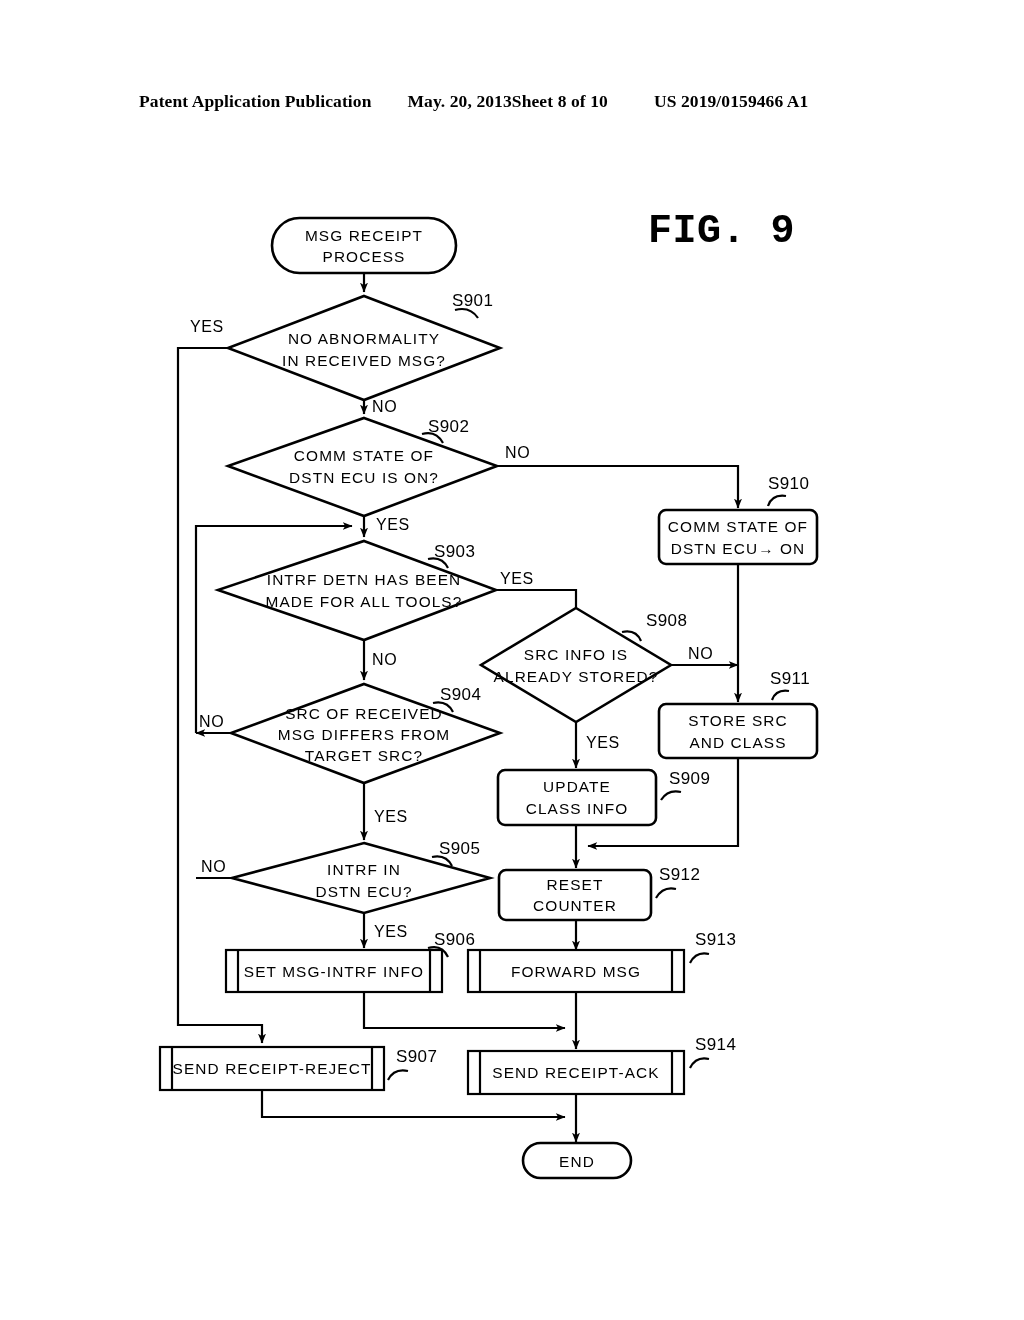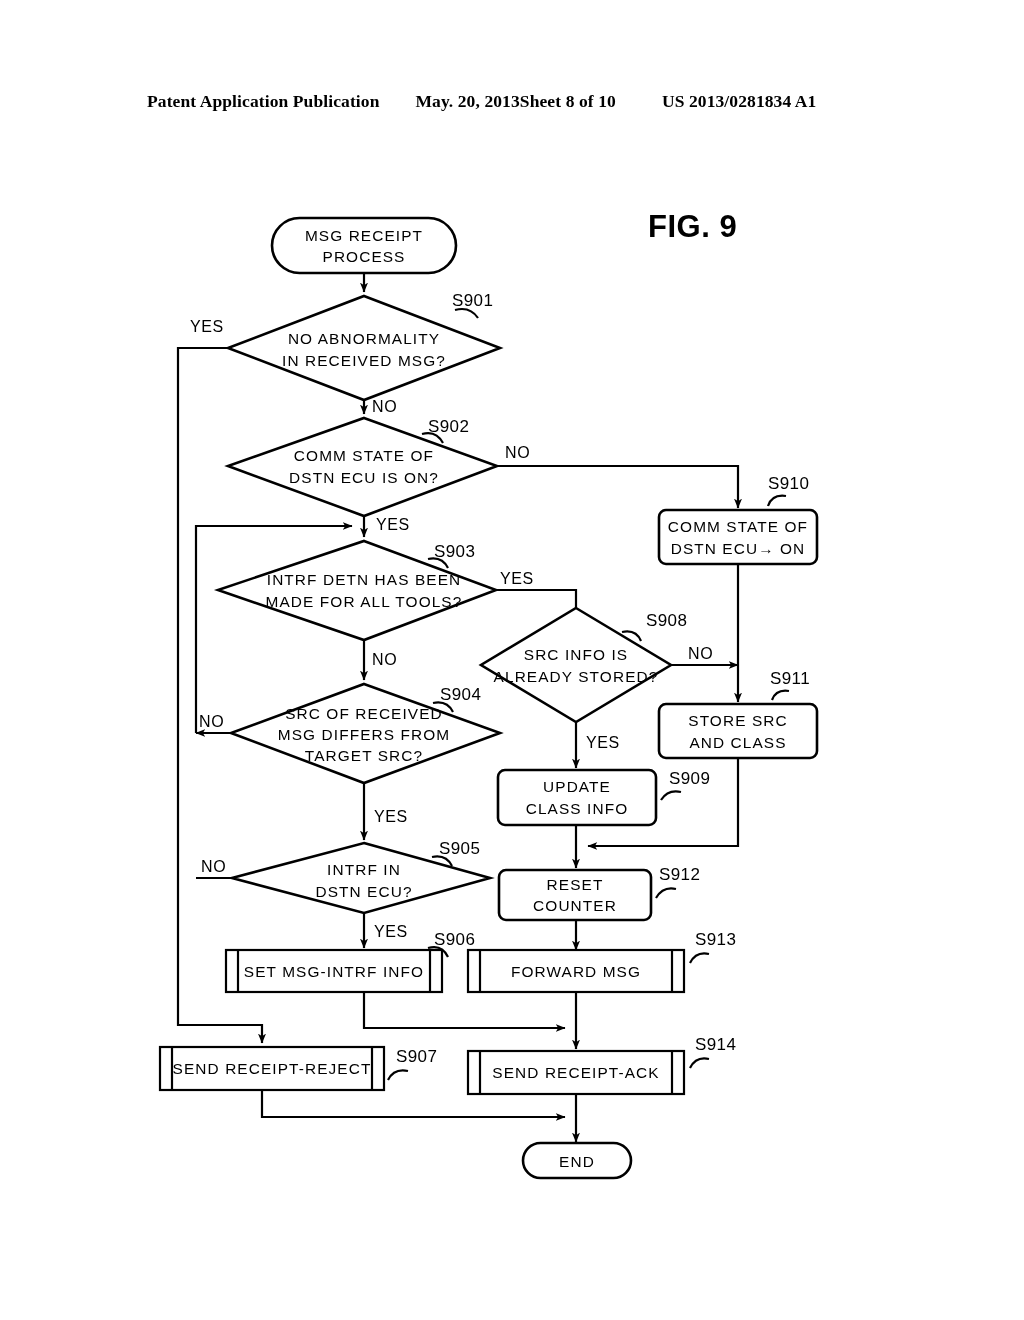--- a/index.html
+++ b/index.html
@@ -2,33 +2,33 @@
 <html><head>
 <meta charset="utf-8">
 <style>
   html,body{margin:0;padding:0;background:#ffffff;}
   body{width:1024px;height:1320px;position:relative;overflow:hidden;
        font-family:"Liberation Sans",sans-serif;color:#000;}
 
   #page{position:absolute;inset:0;background:#fff;}
 
   
-  .header{position:absolute;top:86px;left:16px;width:1004px;height:30px;
+  .header{position:absolute;top:86px;left:8px;width:1004px;height:30px;
           display:flex;align-items:center;}
   .header span{font-family:"Liberation Serif",serif;font-weight:bold;
                font-size:17.5px;letter-spacing:.1px;white-space:nowrap;}
   .h-pub{margin-left:131px;}
   .h-date{margin-left:36px;}
   .h-sheet{}
   .h-num{margin-left:46px;}
 
   
   .figlabel{position:absolute;left:648px;top:209px;
-            font-family:Liberation Sans, sans-serif;font-weight:bold;
-            font-size:31px;letter-spacing:.5px;}
+            font-family:Liberation Mono, monospace;font-weight:bold;
+            font-size:40px;letter-spacing:.5px;}
 
   
   #chart{position:absolute;left:0;top:0;width:1024px;height:1320px;}
   #chart text{font-family:"Liberation Sans",sans-serif;fill:#000;}
   .nodetext{font-size:15.4px;letter-spacing:1.1px;text-anchor:middle;}
   .steplabel{font-size:17px;letter-spacing:.4px;text-anchor:start;}
   .branchlabel{font-size:16px;letter-spacing:.6px;}
   .shape{fill:#fff;stroke:#000;stroke-width:2.6;}
   .shape-thin{fill:#fff;stroke:#000;stroke-width:2.2;}
   .conn{stroke:#000;stroke-width:2.2;fill:none;}
@@ -36,21 +36,21 @@
 </style>
 </head>
 <body>
 
 <div id="page">
 
   <div class="header">
     <span class="h-pub">Patent Application Publication</span>
     <span class="h-date">May. 20, 2013</span>
     <span class="h-sheet">Sheet 8 of 10</span>
-    <span class="h-num">US 2013/0281834 A1</span>
+    <span class="h-num">US 2019/0159466 A1</span>
   </div>
 
   <div class="figlabel">FIG. 9</div>
 
   <svg id="chart" viewBox="0 0 1024 1320">
     <defs>
       <marker id="ah" markerWidth="11" markerHeight="11" refX="9.4" refY="4.0" orient="auto" markerUnits="userSpaceOnUse">
         <path d="M0,0 L10,4 L0,8 L2.6,4 Z" fill="#000"></path>
       </marker>
     </defs>

